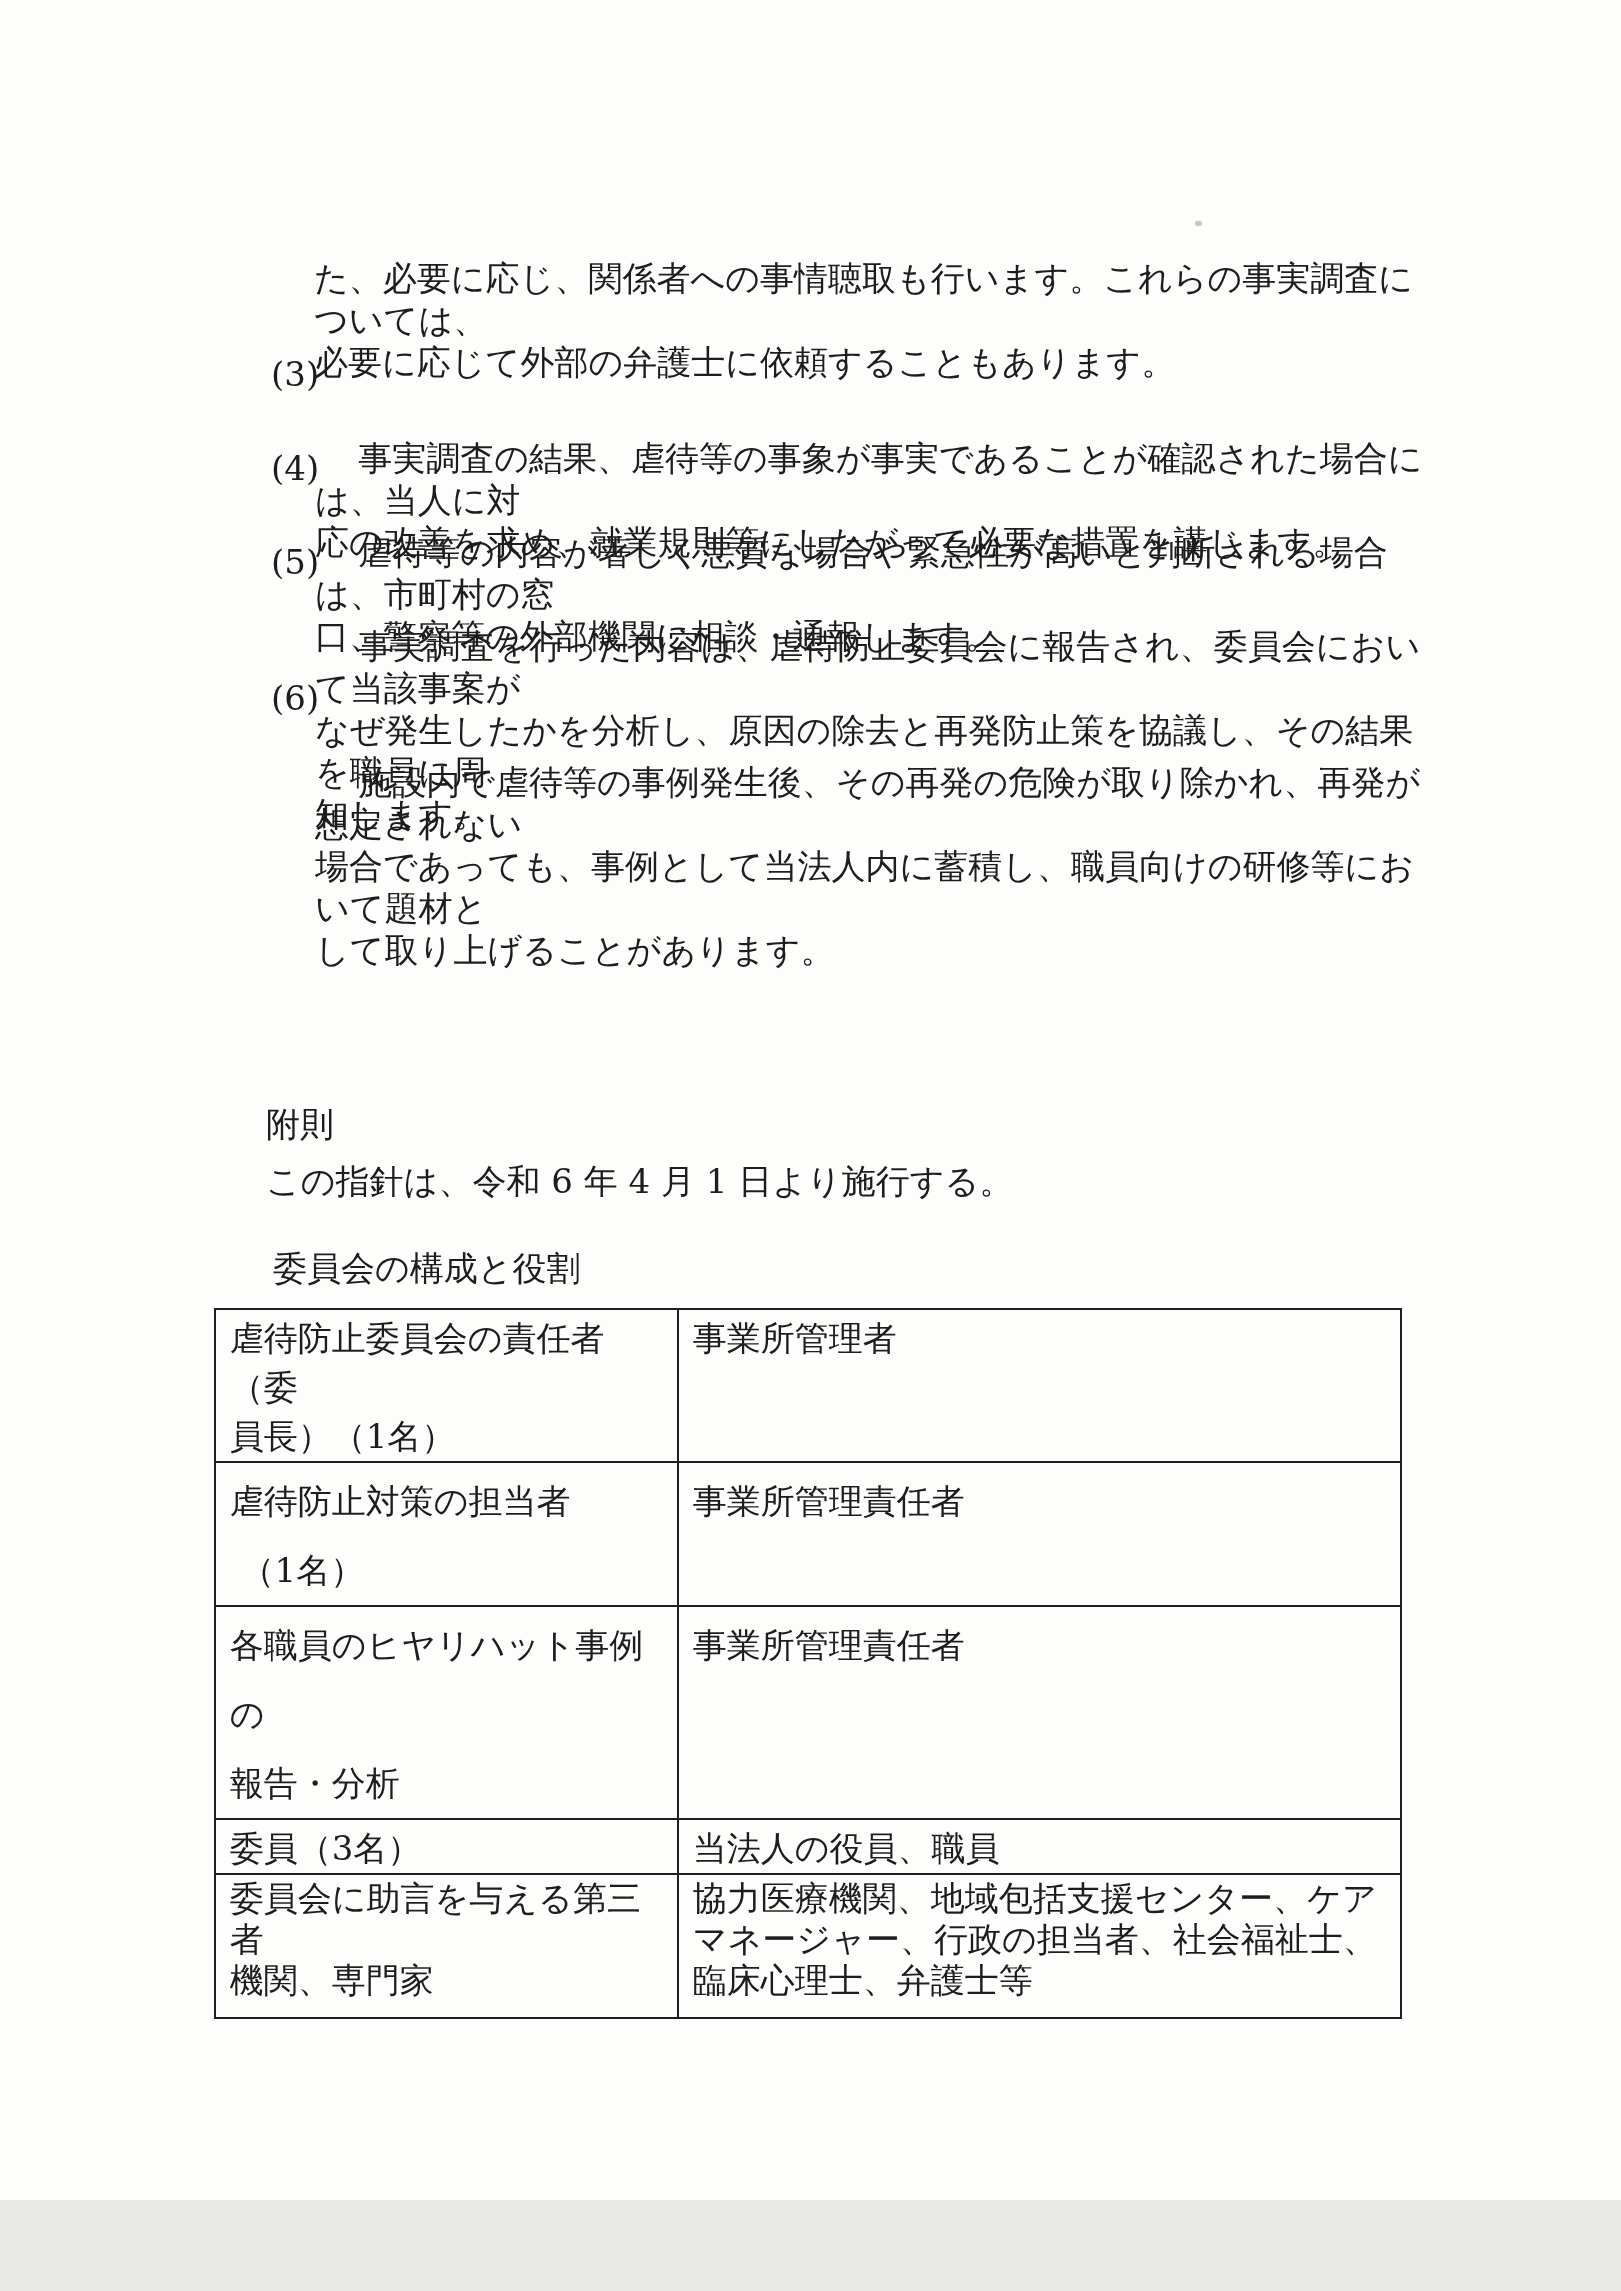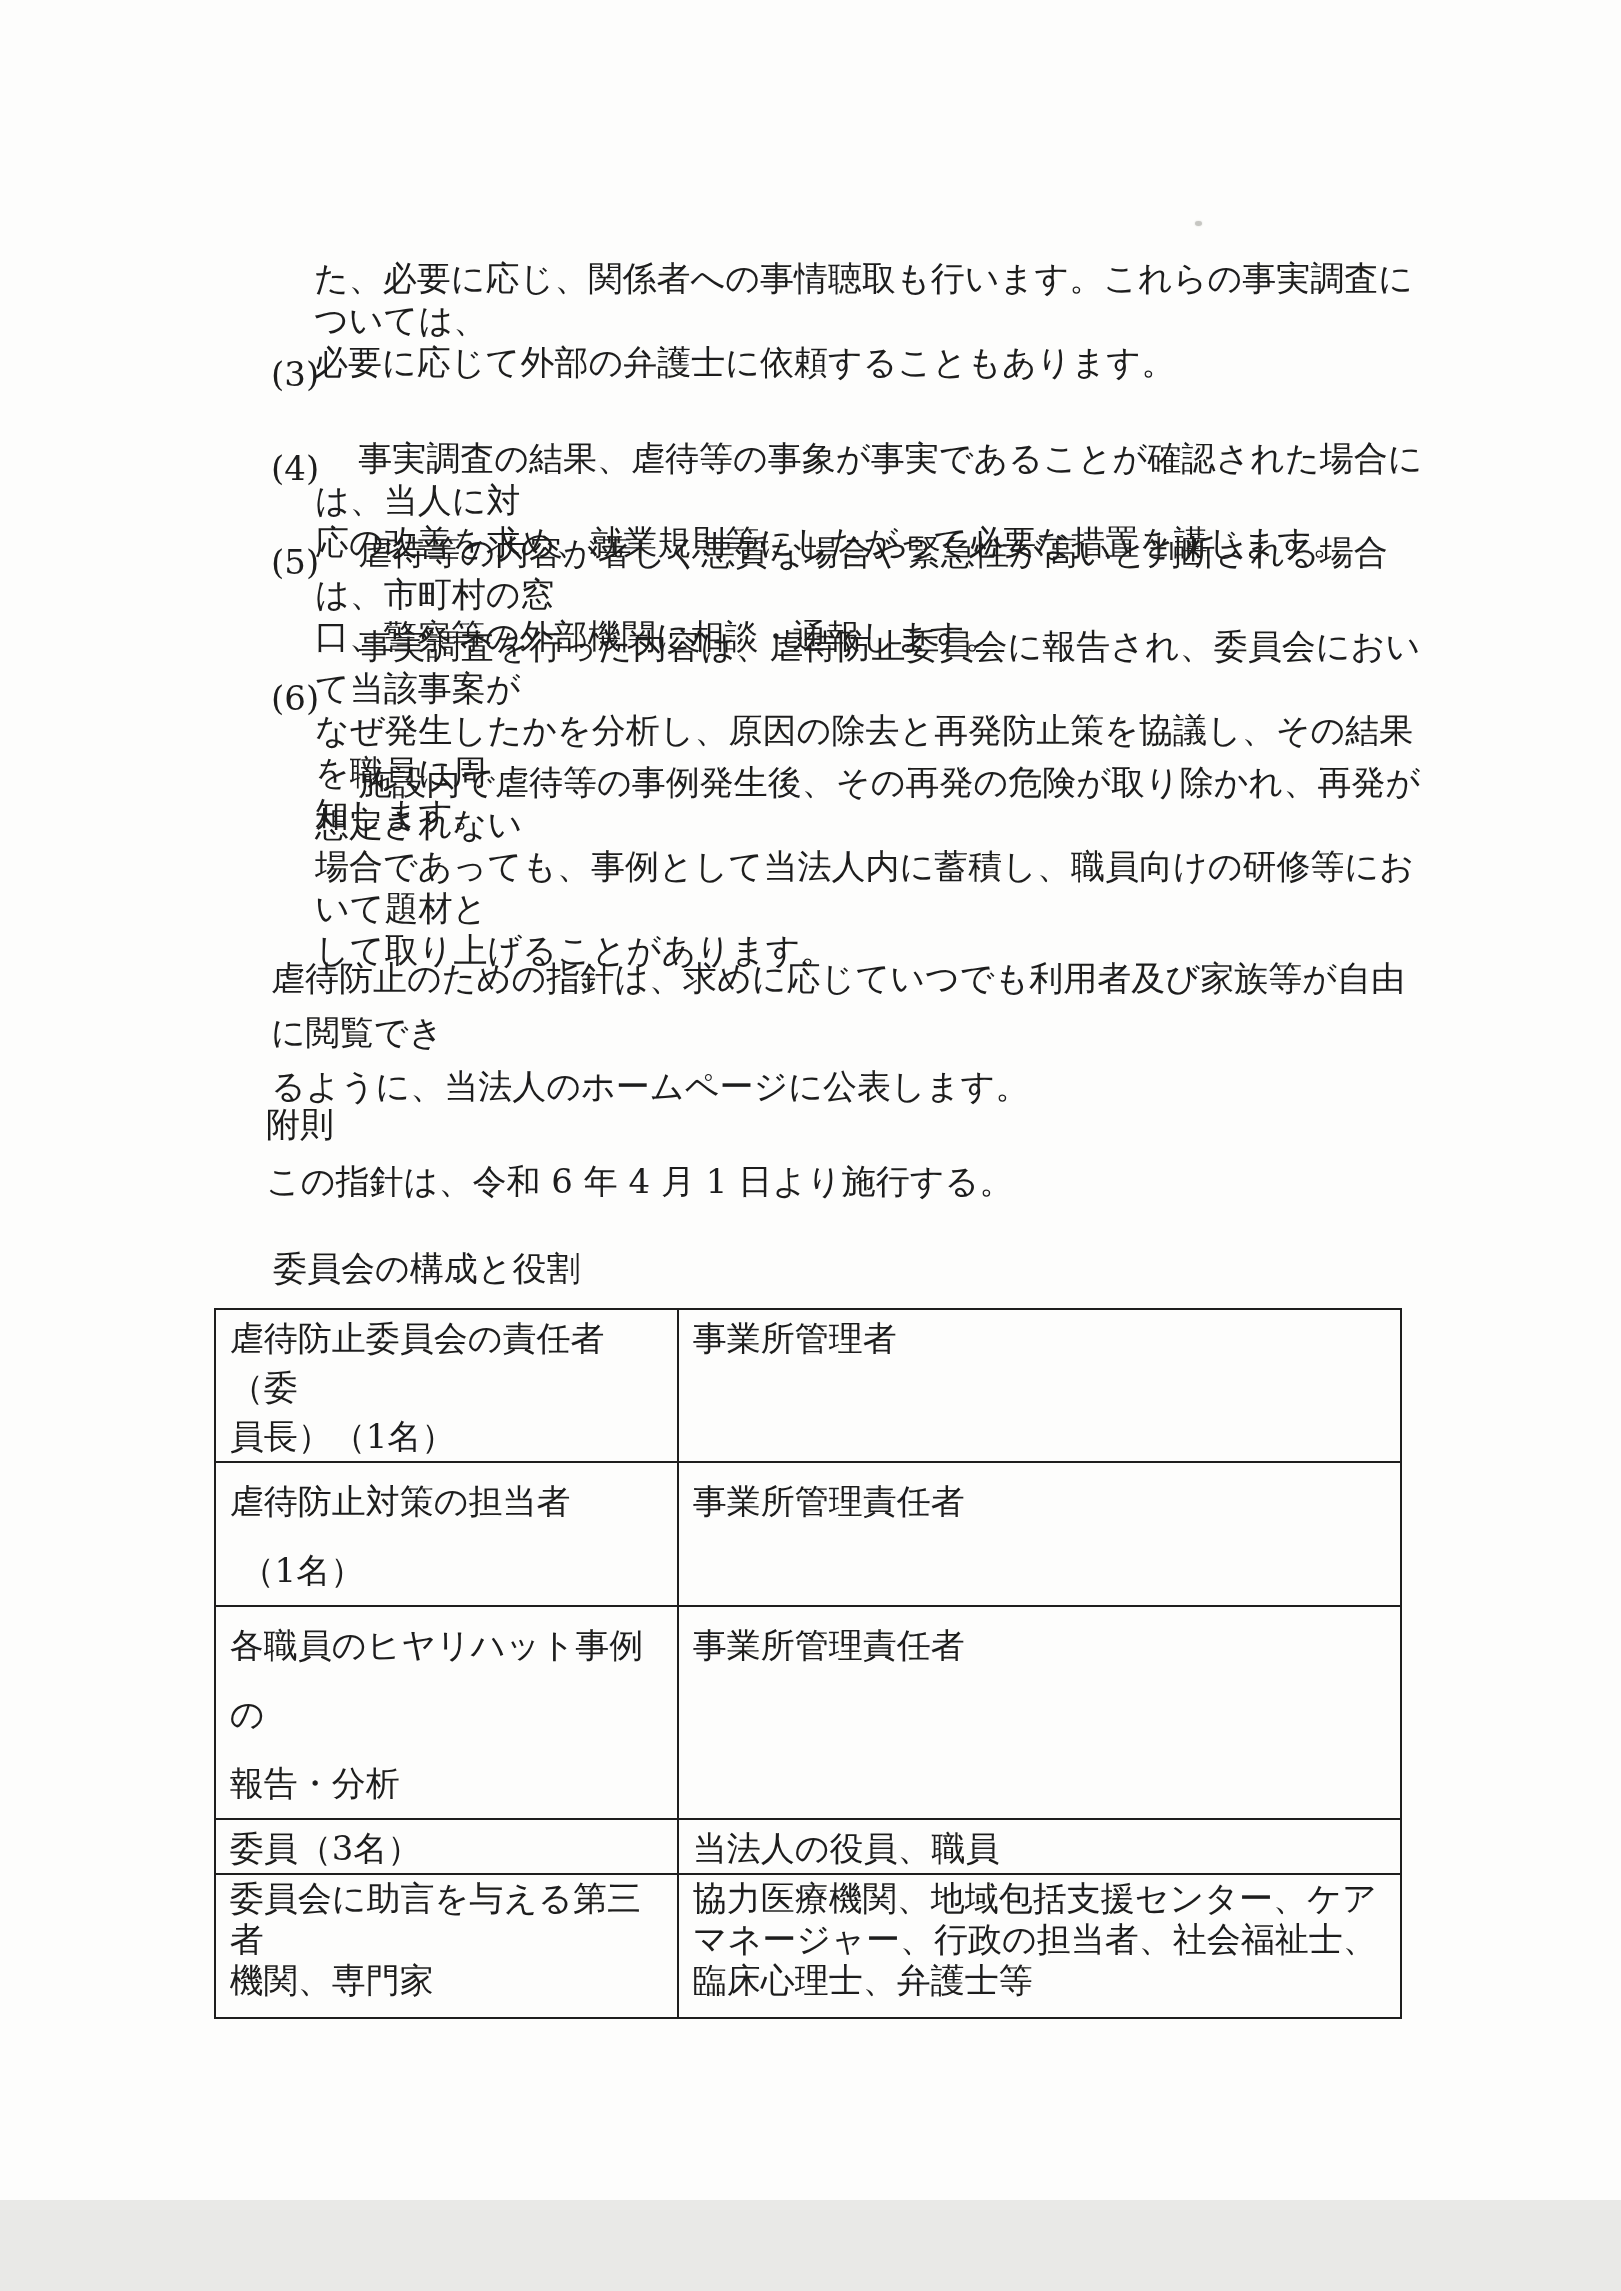--- a/index.html
+++ b/index.html
@@ -94,22 +94,20 @@
   </div>
 
   <div id="item-6" class="list-item txt">
     <span class="marker">(6)</span>
     <span>施設内で虐待等の事例発生後、その再発の危険が取り除かれ、再発が想定されない
 場合であっても、事例として当法人内に蓄積し、職員向けの研修等において題材と
 して取り上げることがあります。</span>
   </div>
 
 
-  <div id="sec6-para" class="block txt">虐待防止のための指針は、求めに応じていつでも利用者及び家族等が自由に閲覧でき
-るように、当法人のホームページに公表します。</div>
 
   <div id="fusoku-label" class="block txt">附則</div>
 
   <div id="fusoku-text" class="block txt">この指針は、令和 6 年 4 月 1 日より施行する。</div>
 
   <div id="table-caption" class="block txt">委員会の構成と役割</div>
 
   <table id="committee-table">
     <colgroup>
         <col style="width:463px">

